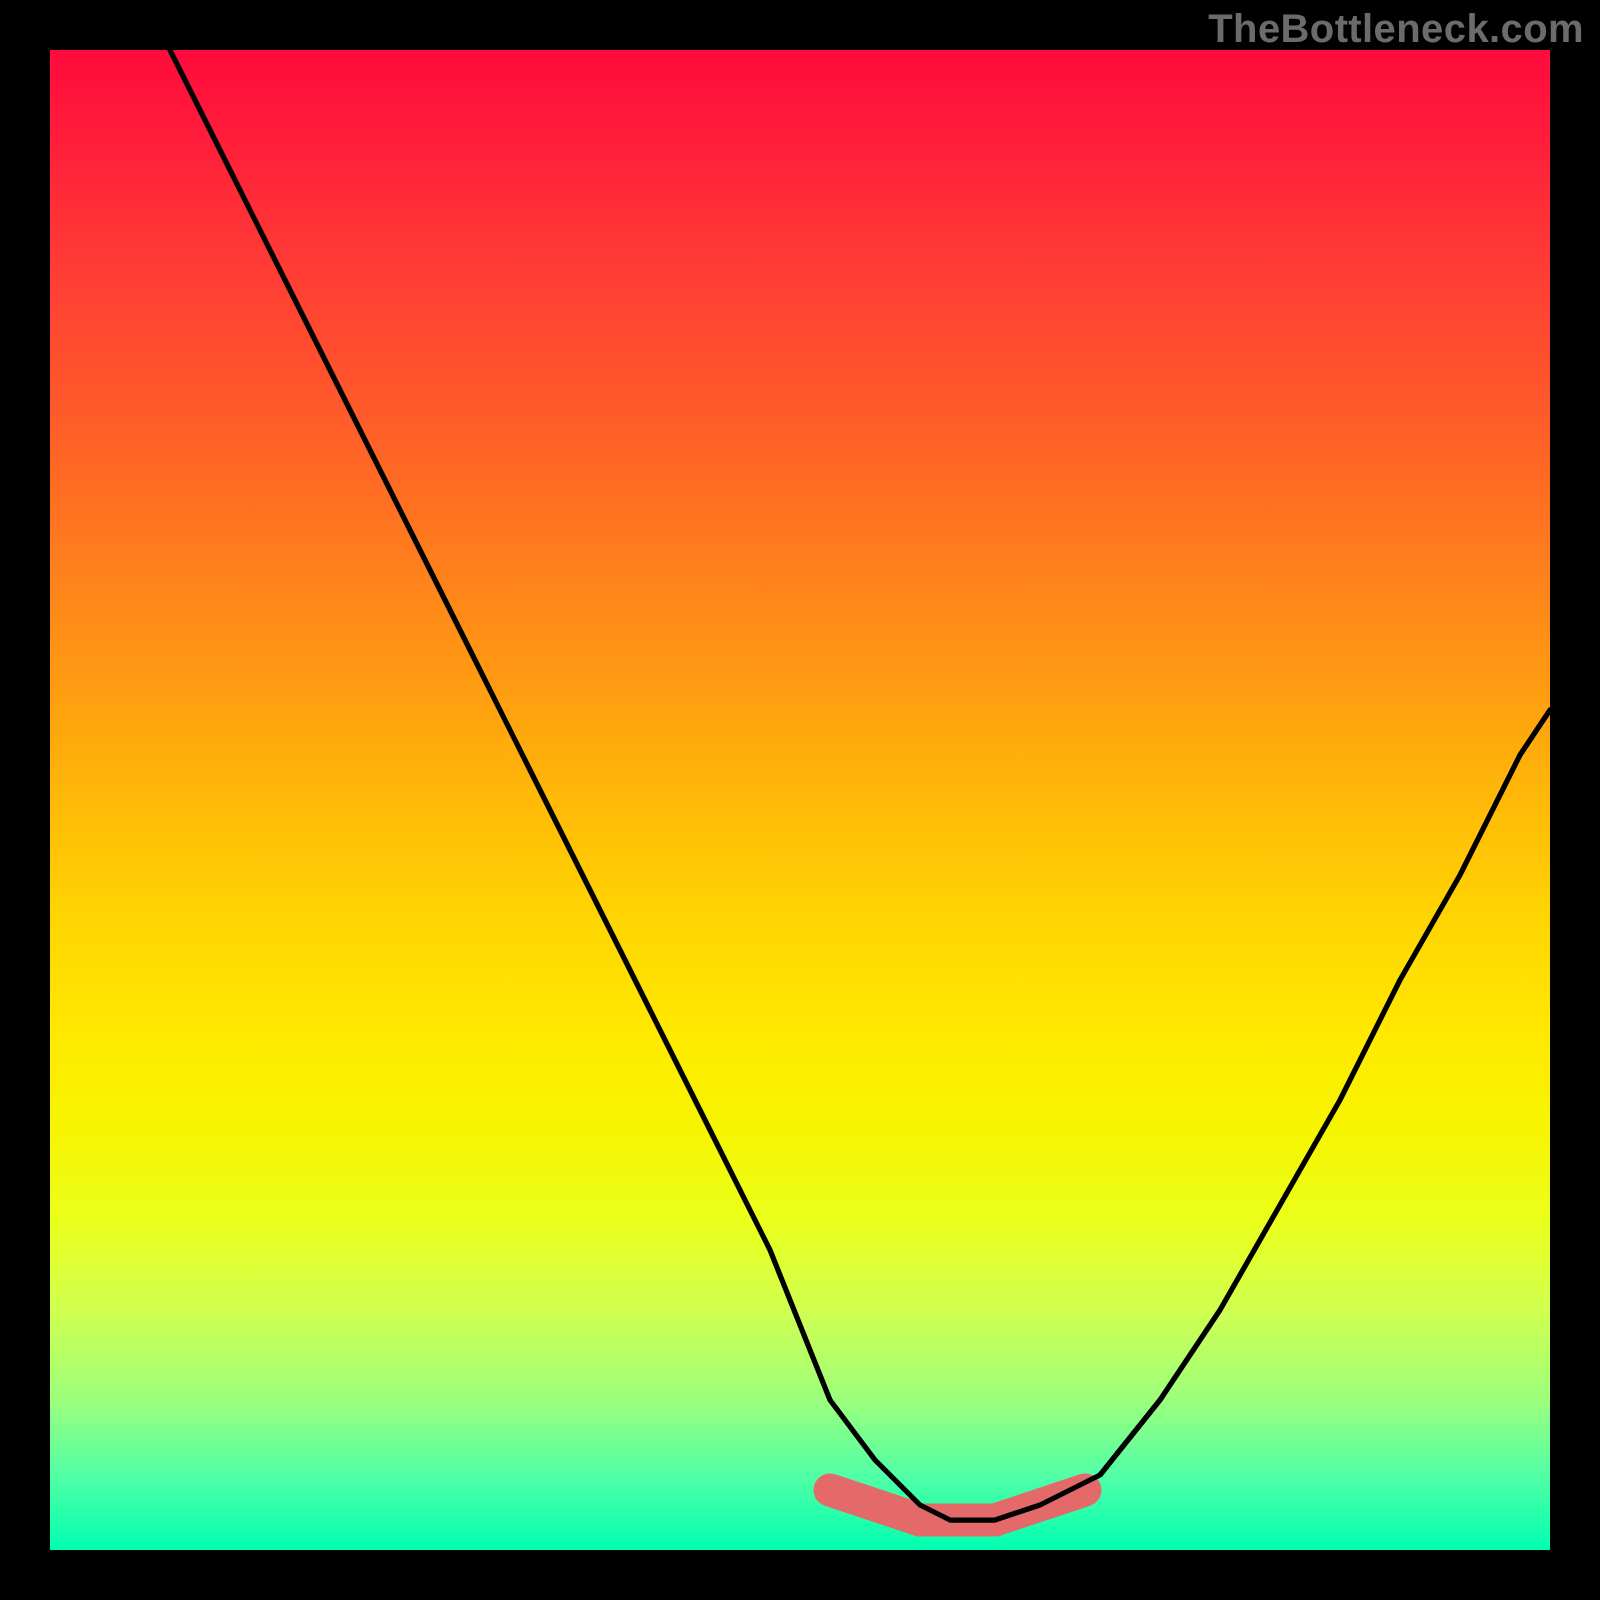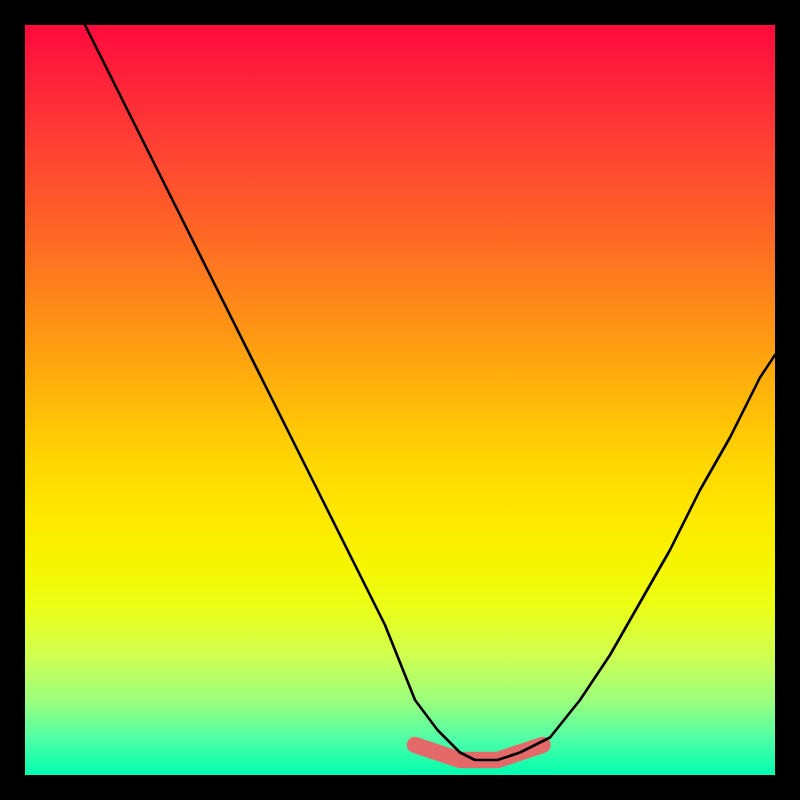--- a/index.html
+++ b/index.html
@@ -68,13 +68,14 @@
     <svg viewBox="0 0 100 100" preserveAspectRatio="none">
       <g>
         <path fill="none" stroke-linecap="round" stroke-linejoin="round" stroke-width="2.2" d="M52.00 96.00 L55.00 97.00 L58.00 98.00 L60.00 98.00 L63.00 98.00 L66.00 97.00 L69.00 96.00" stroke="#e46a6a"></path>
       </g>
       <g>
         <path fill="none" stroke-linecap="round" stroke-linejoin="round" stroke-width="0.35" d="M8.00 0.00 L12.00 8.00 L16.00 16.00 L20.00 24.00 L24.00 32.00 L28.00 40.00 L32.00 48.00 L36.00 56.00 L40.00 64.00 L44.00 72.00 L48.00 80.00 L50.00 85.00 L52.00 90.00 L55.00 94.00 L58.00 97.00 L60.00 98.00 L63.00 98.00 L66.00 97.00 L70.00 95.00 L74.00 90.00 L78.00 84.00 L82.00 77.00 L86.00 70.00 L90.00 62.00 L94.00 55.00 L98.00 47.00 L100.00 44.00" stroke="#000000"></path>
       </g>
     </svg>
   </div>
 
+  <div class="watermark">TheBottleneck.com</div>
 </div>
 
 </body></html>

